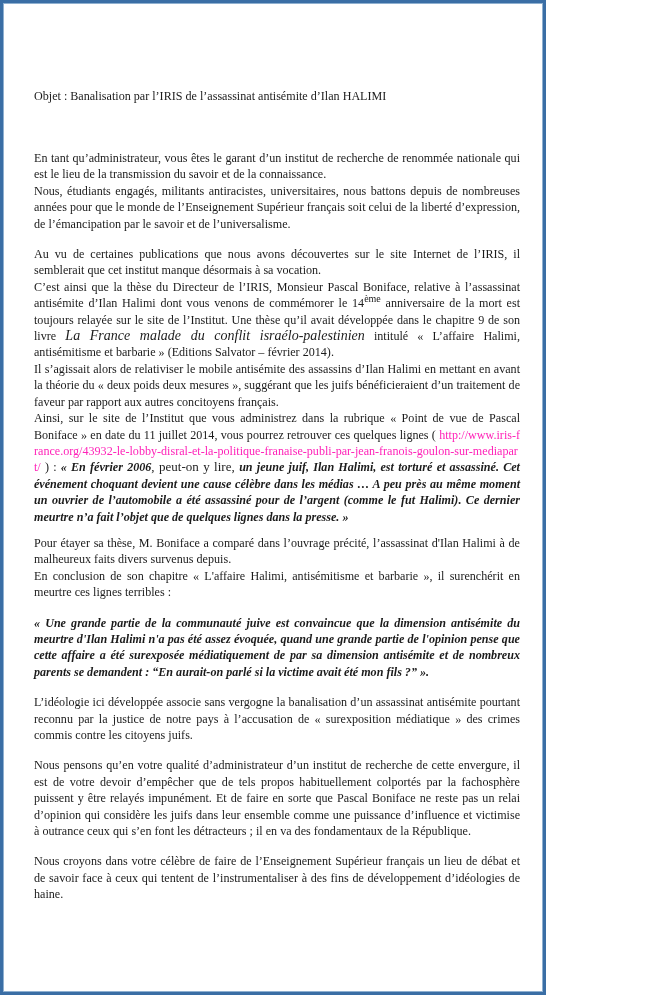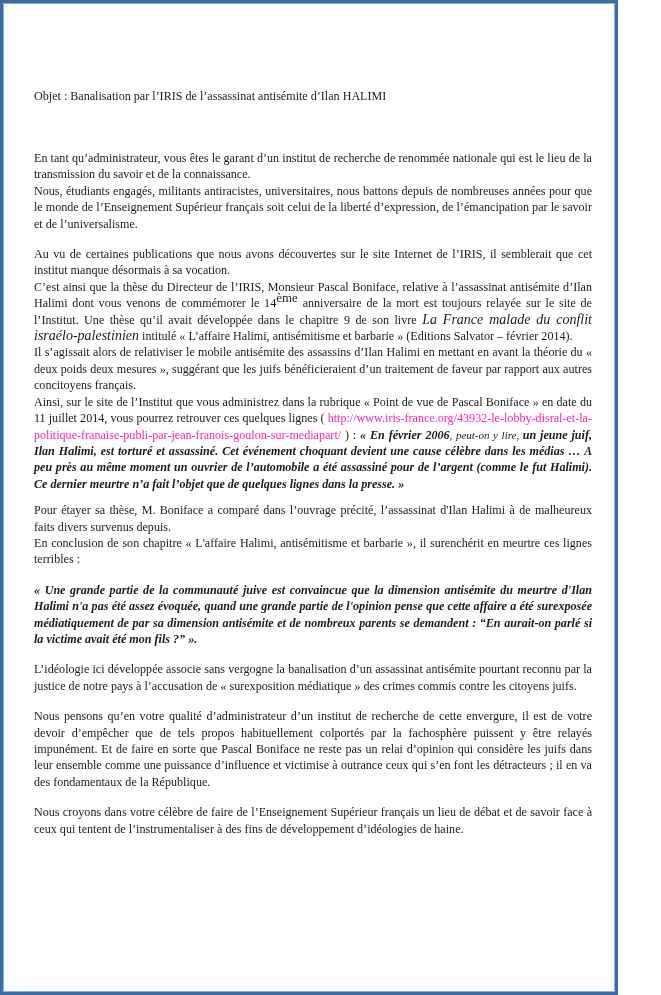--- a/index.html
+++ b/index.html
@@ -8,21 +8,21 @@
     background: #ffffff;
   }
   body {
     width: 661px;
     height: 995px;
     overflow: hidden;
     font-family: "Liberation Serif", "DejaVu Serif", serif;
   }
   .page {
     box-sizing: border-box;
-    width: 618px;
+    width: 546px;
     height: 995px;
     background: #ffffff;
     border: 3px solid #3a6ea5;
     padding: 0;
     position: relative;
   }
   .page-inner {
     box-sizing: border-box;
     width: 100%;
     height: 100%;
@@ -60,30 +60,29 @@
     font-weight: bold;
     font-style: italic;
   }
   .quote-block {
     font-weight: bold;
     font-style: italic;
     margin: 0 0 14px 0;
     text-align: justify;
   }
   .small-italic {
-    font-style: italic;
     font-weight: normal;
-    font-size: 11px;
+    font-size: 13px;
   }
   .book-title {
     font-style: italic;
     font-size: 14px;
   }
   sup {
-    font-size: 13px;
+    font-size: 10px;
     vertical-align: super;
     line-height: 0;
   }
   .gap-sm { height: 10px; }
 </style>
 </head>
 <body>
 
 <div class="page">
   <div class="page-inner">

